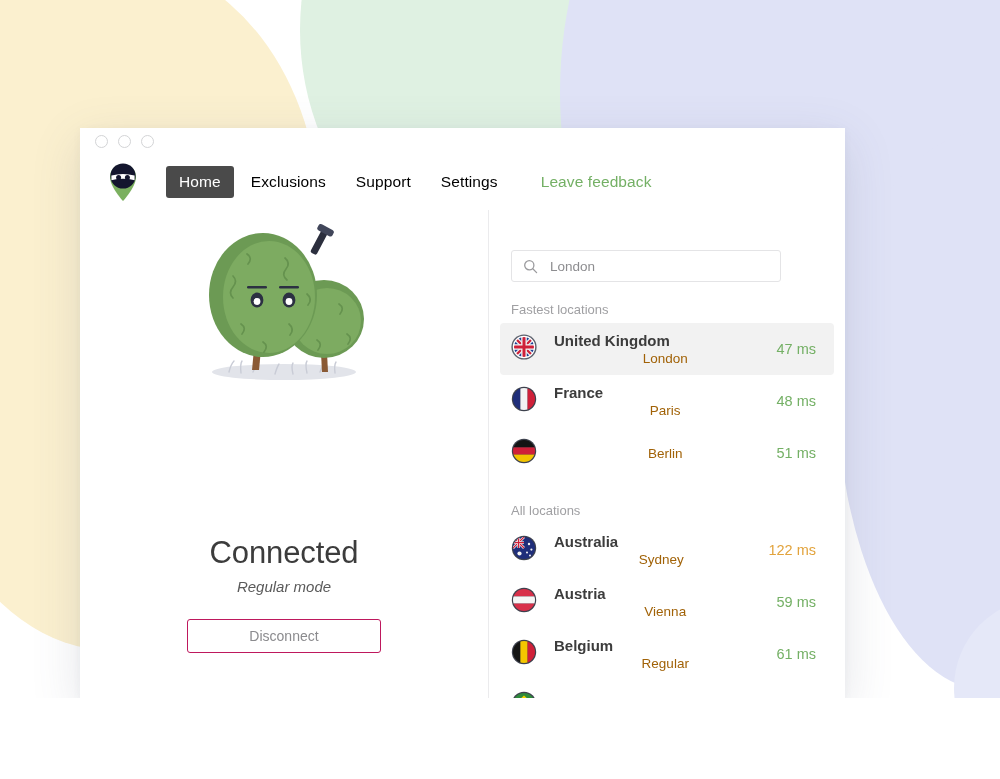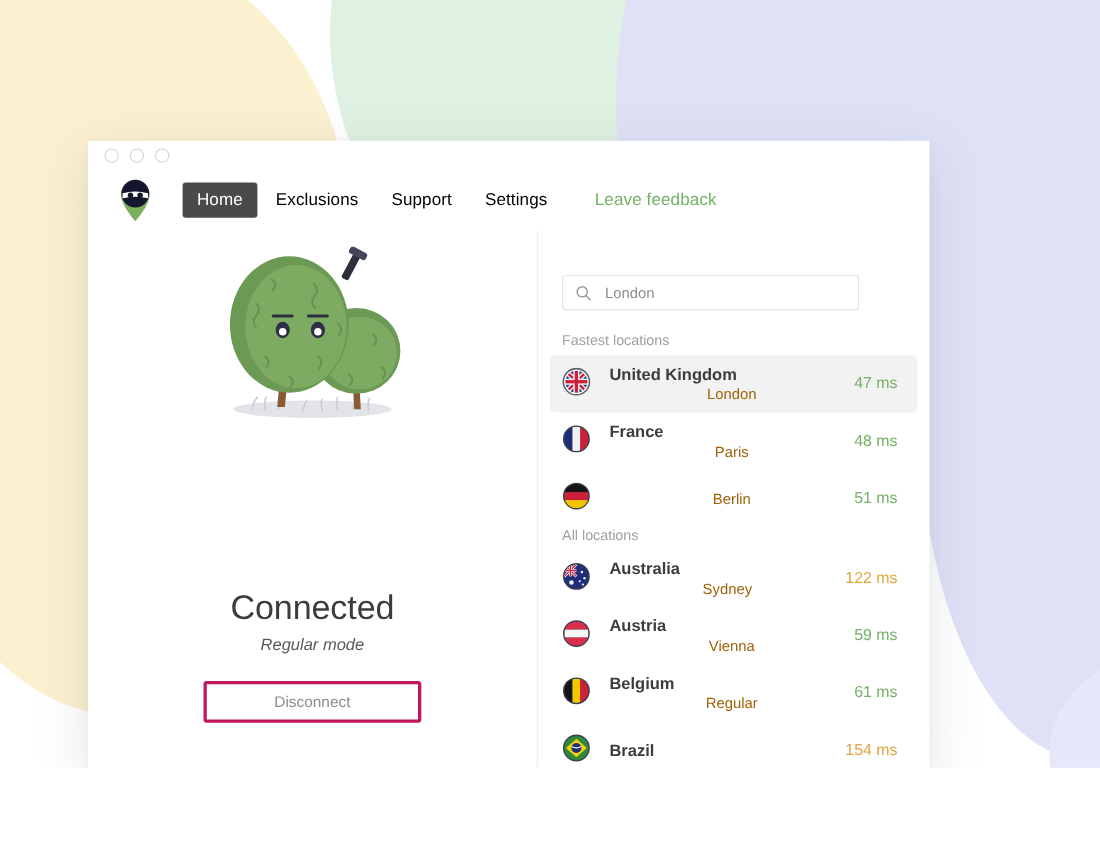--- a/index.html
+++ b/index.html
@@ -110,21 +110,21 @@
     letter-spacing: -0.1px;
   }
   .status-sub {
     position: absolute; left: 0; top: 368px; width: 100%;
     text-align: center; font-size: 15px; color: #5a5a5a; font-style: italic;
   }
   .disconnect-btn {
     position: absolute; left: 50%; top: 409px;
     transform: translateX(-50%);
     width: 192px; height: 32px;
-    border: 3px solid #be185d; border-radius: 3px;
+    border: 1px solid #be185d; border-radius: 3px;
     background: #ffffff; color: #8b8b8e; font-size: 14px;
     display: flex; align-items: center; justify-content: center;
   }
 
   
   .right-panel {
     position: absolute; left: 409px; top: 82px;
     width: 356px; height: 490px;
     overflow: hidden;
   }
@@ -137,21 +137,21 @@
   }
   .search-icon { margin-left: 11px; width: 15px; height: 15px; }
   .search-placeholder { margin-left: 12px; font-size: 13.5px; color: #8d8d90; }
 
   .section-label {
     font-size: 13px; color: #a0a0a3;
     margin: 0 0 6px 22px;
   }
   .list { position: absolute; left: 0; right: 0; top: 92px; }
   .sec-fastest { margin-top: 0; }
-  .sec-all { }
+  .sec-all { margin-top: 24px; }
 
   .loc-row {
     display: flex; align-items: center;
     height: 52px; margin: 0 11px 0 11px;
     border-radius: 4px; padding: 0 0 0 11px;
   }
   .loc-row.selected { background: #f2f2f2; }
   .loc-text { margin-left: 17px; flex: 1; }
   .loc-country { font-size: 15px; color: #3c3c3c; font-weight: bold; line-height: 19px; }
   .loc-row.selected .loc-country { font-weight: bold; }

